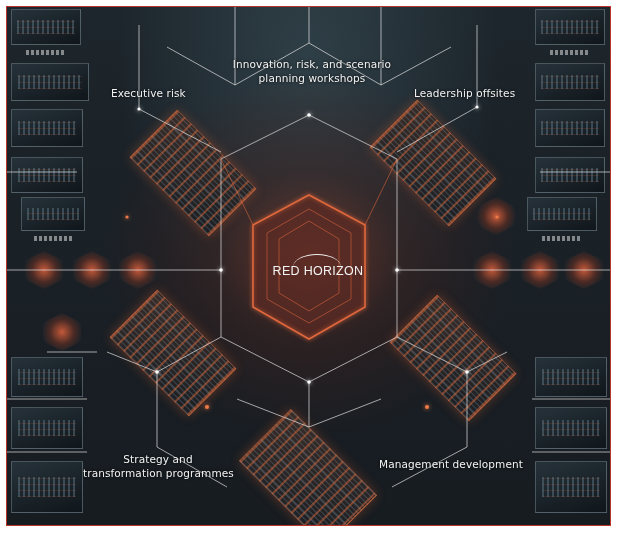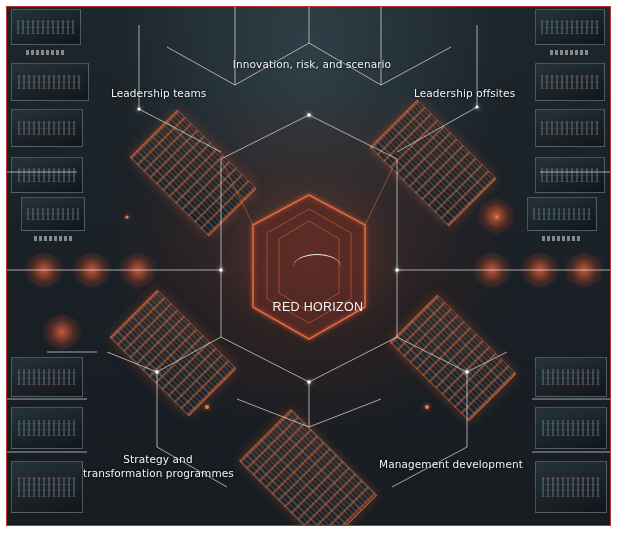--- a/index.html
+++ b/index.html
@@ -19,21 +19,21 @@
     background:
       repeating-linear-gradient(90deg,rgba(230,110,60,0.45) 0 2px,transparent 2px 9px),
       repeating-linear-gradient(0deg,rgba(120,140,150,0.35) 0 2px,transparent 2px 7px),
       linear-gradient(135deg,#3a2c28,#1b1f24);
     border:1px solid rgba(230,110,60,0.55);box-shadow:0 0 14px rgba(230,100,50,0.35);}
   .hex-node{position:absolute;width:38px;height:38px;
     clip-path:polygon(50% 0,100% 25%,100% 75%,50% 100%,0 75%,0 25%);
     background:radial-gradient(circle,#c2583a 0%,#4a2a24 45%,#1c2228 75%);}
   svg.lines{position:absolute;left:0;top:0;}
   .label{position:absolute;color:#f3f3f3;font-size:10.5px;line-height:14px;text-align:center;white-space:nowrap;letter-spacing:0.1px;text-shadow:0 0 3px rgba(0,0,0,0.9);}
-  .brand{position:absolute;left:256px;top:257px;width:110px;text-align:center;color:#f4f4f4;font-family:"Liberation Sans",sans-serif;font-size:12.5px;letter-spacing:0.3px;margin-top:36px;}
+  .brand{position:absolute;left:256px;top:257px;width:110px;text-align:center;color:#f4f4f4;font-family:"Liberation Sans",sans-serif;font-size:12.5px;letter-spacing:0.3px;}
   .brand-arc{position:absolute;left:286px;top:247px;width:48px;height:12px;border-top:1.5px solid #f0f0f0;border-radius:50%/100% 100% 0 0;}
 </style>
 </head>
 <body>
 
 <div class="frame">
 
   <div class="panel" style="left:4px;top:2px;width:70px;height:36px;">
       <div class="caption"></div>
     </div>
@@ -140,21 +140,22 @@
       <circle cx="120" cy="210" r="1.6"></circle>
       <circle cx="490" cy="210" r="1.6"></circle>
     </g>
   </svg>
 
   <div class="brand-arc"></div>
   <div class="brand">RED HORIZON</div>
 
   <div class="label" style="left:220px;top:50px;width:170px;text-align:center;">
     <div>Innovation, risk, and scenario</div>
+    <div>planning workshops</div>
   </div>
-  <div class="label" style="left:104px;top:79px;">Leadership teams</div>
+  <div class="label" style="left:104px;top:79px;">Executive risk</div>
   <div class="label" style="left:407px;top:79px;text-align:center;">Leadership offsites</div>
   <div class="label" style="left:372px;top:450px;">Management development</div>
   <div class="label" style="left:76px;top:445px;width:150px;">
     <div>Strategy and</div>
     <div>transformation programmes</div>
   </div>
 </div>
 
 </body></html>

